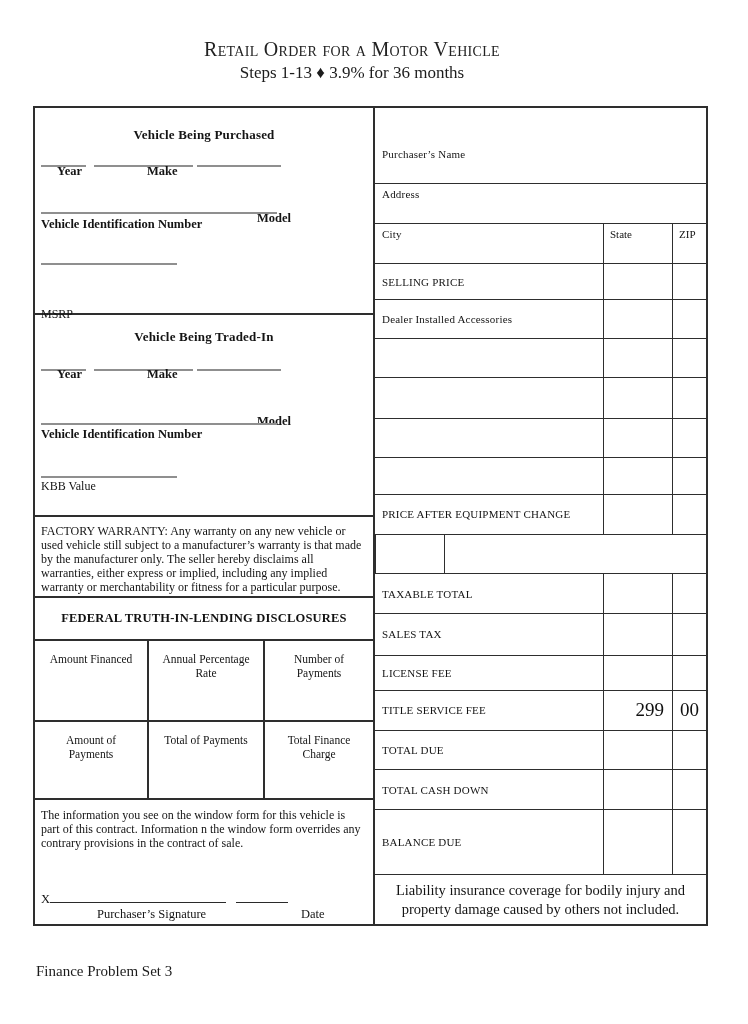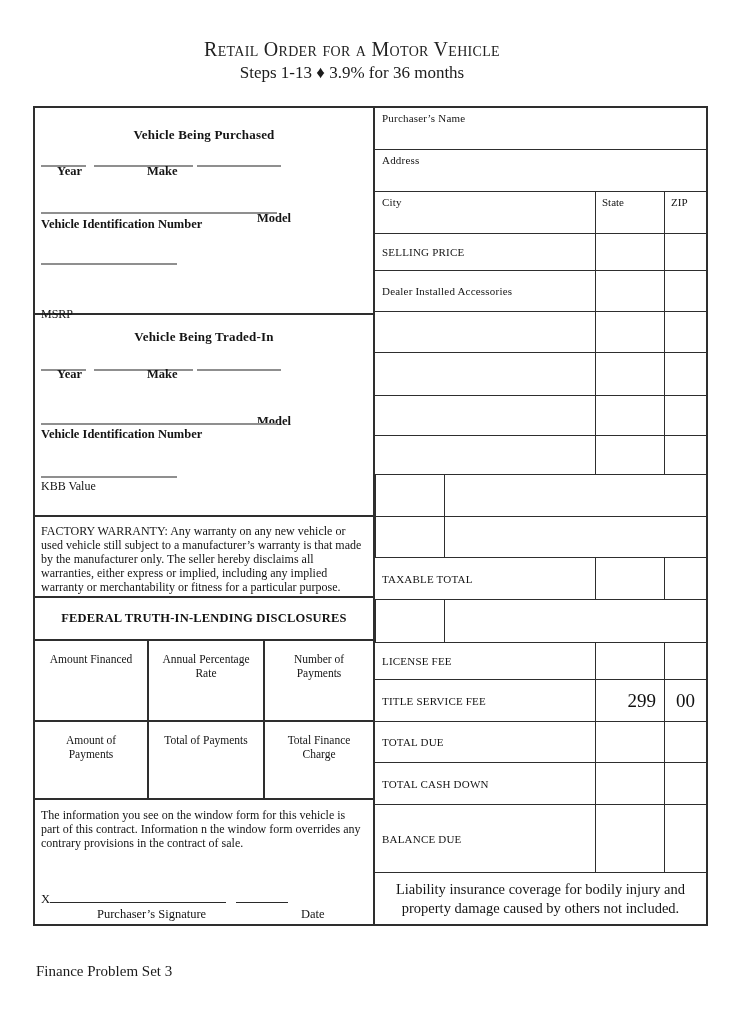--- a/index.html
+++ b/index.html
@@ -9,21 +9,21 @@
   }
   
   .hdr{position:absolute;top:38px;left:16px;width:672px;text-align:center;}
   .hdr-title{font-variant:small-caps;font-size:20px;letter-spacing:.3px;color:#222;}
   .hdr-sub{font-size:17px;margin-top:2px;color:#1c1c1c;}
   
   .form{position:absolute;left:33px;top:106px;width:675px;height:820px;
         border:2px solid #2e2e2e;box-sizing:border-box;display:flex;background:#fff;}
   .lcol{width:340px;border-right:2px solid #2e2e2e;box-sizing:border-box;
         display:flex;flex-direction:column;}
-  .rcol{flex:1;display:flex;flex-direction:column;}
+  .rcol{flex:1;display:flex;flex-direction:column;margin-top:36px;}
   
   .sec{box-sizing:border-box;border-bottom:2px solid #2e2e2e;position:relative;}
   .sec:last-child{border-bottom:none;}
   .sec-title{text-align:center;font-weight:bold;font-size:13px;letter-spacing:.2px;color:#141414;}
   .gline{display:inline-block;border-bottom:2px solid #8f8f8f;height:8px;vertical-align:bottom;}
   .ymm-lines{position:absolute;left:6px;}
   .ymm-labels{position:absolute;left:0;width:100%;font-weight:bold;font-size:12.5px;color:#141414;}
   .ymm-labels span{position:absolute;top:0;}
   .lbl-year{left:22px;} .lbl-make{left:112px;} .lbl-model{left:222px;margin-top:47px;}
   .vin-line{position:absolute;left:6px;}
@@ -43,21 +43,21 @@
   .sig-labels span{position:absolute;bottom:0;}
   .sig-name{left:62px;} .sig-date{left:266px;}
   
   .rrow{display:flex;border-bottom:1px solid #2e2e2e;box-sizing:border-box;background:#fff;}
   .rrow:last-child{border-bottom:none;}
   .cell-label{flex:1;font-size:11px;letter-spacing:.2px;color:#141414;padding-left:7px;box-sizing:border-box;}
   .toprow .cell-label{padding-top:4px;}
   .amount .cell-label{display:flex;align-items:center;}
   .rrow.boldlbl .cell-label{font-weight:normal;}
   .cell-side{box-sizing:border-box;border-left:1px solid #2e2e2e;font-size:11px;color:#141414;}
-  .w-dollar{width:69px;} .w-cent{width:42px;}
+  .w-dollar{width:69px;} .w-cent{width:34px;}
   .side-label{padding:4px 0 0 6px;}
   .money{display:flex;align-items:center;font-size:19px;color:#111;}
   .money.dollars{justify-content:flex-end;padding-right:8px;}
   .money.cents{justify-content:center;}
   .rrow.notice{align-items:center;justify-content:center;text-align:center;
                font-size:14.5px;line-height:19px;white-space:pre-line;color:#141414;}
   
   .footer{position:absolute;left:36px;top:963px;font-size:15px;color:#1c1c1c;}
 </style>
 </head>
@@ -173,33 +173,35 @@
         <div class="cell-label"></div>
         <div class="cell-side w-dollar money dollars"></div>
         <div class="cell-side w-cent money cents"></div>
       </div>
       <div class="rrow amount" style="height: 39px;">
         <div class="cell-label"></div>
         <div class="cell-side w-dollar money dollars"></div>
         <div class="cell-side w-cent money cents"></div>
       </div>
       <div class="rrow amount" style="height: 42px;">
+        <div class="cell-label">PRICE AFTER EQUIPMENT CHANGE</div>
         <div class="cell-side w-dollar money dollars"></div>
         <div class="cell-side w-cent money cents"></div>
       </div>
       <div class="rrow amount" style="height: 41px;">
         <div class="cell-side w-dollar money dollars"></div>
         <div class="cell-side w-cent money cents"></div>
       </div>
       <div class="rrow amount boldlbl" style="height: 42px;">
         <div class="cell-label">TAXABLE TOTAL</div>
         <div class="cell-side w-dollar money dollars"></div>
         <div class="cell-side w-cent money cents"></div>
       </div>
       <div class="rrow amount" style="height: 43px;">
+        <div class="cell-label">SALES TAX</div>
         <div class="cell-side w-dollar money dollars"></div>
         <div class="cell-side w-cent money cents"></div>
       </div>
       <div class="rrow amount" style="height: 37px;">
         <div class="cell-label">LICENSE FEE</div>
         <div class="cell-side w-dollar money dollars"></div>
         <div class="cell-side w-cent money cents"></div>
       </div>
       <div class="rrow amount" style="height: 42px;">
         <div class="cell-label">TITLE SERVICE FEE</div>

